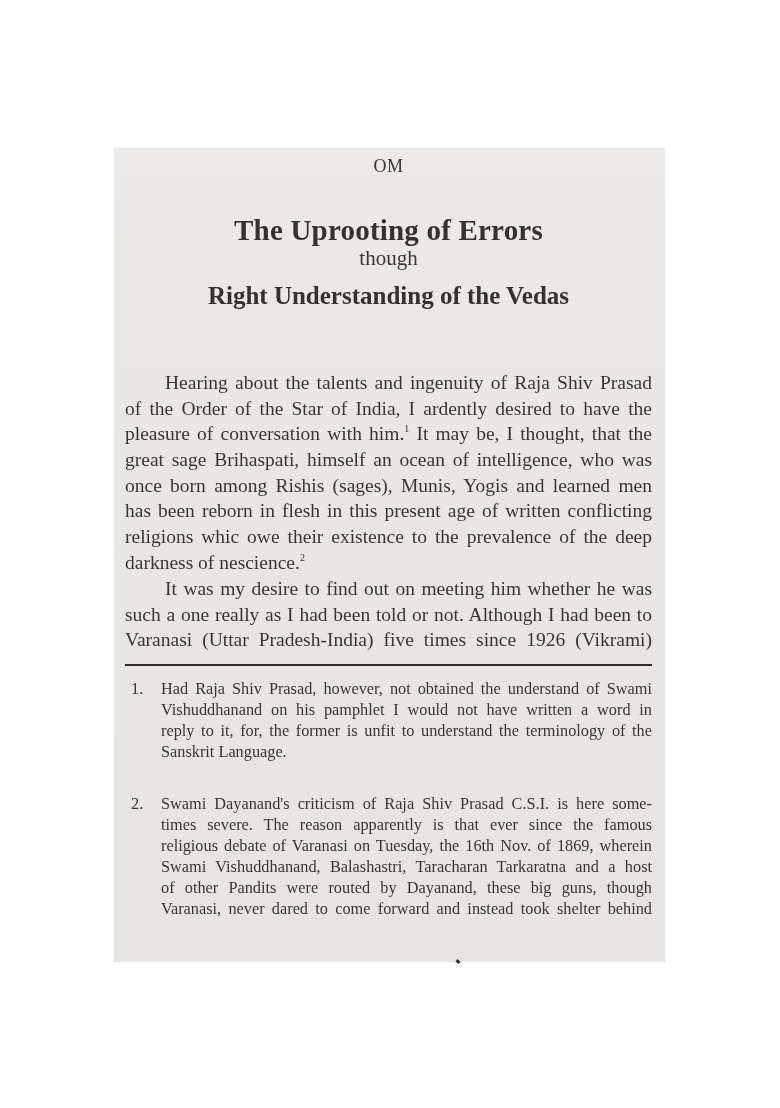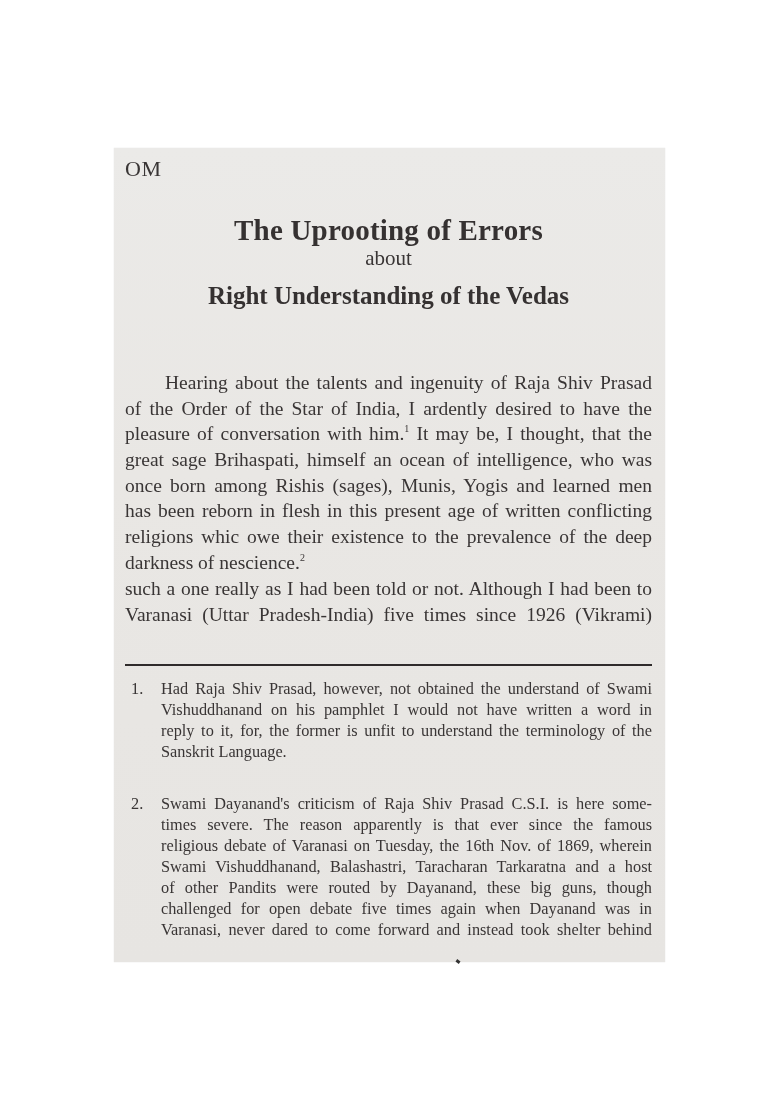--- a/index.html
+++ b/index.html
@@ -27,21 +27,22 @@
     .column {
       position: absolute;
       left: 11px;
       width: 527px;
     }
     .om {
       position: absolute;
       top: 8px;
       left: 0;
       width: 100%;
-      font-size: 22px;
+      text-align: center;
+      font-size: 18px;
       letter-spacing: 0.5px;
     }
     .title {
       position: absolute;
       top: 44px;
       left: 0;
       width: 100%;
       text-align: center;
       font-weight: bold;
       font-size: 29px;
@@ -143,35 +144,36 @@
     }
   </style>
 </head>
 <body>
 
 <div class="page">
   <div class="column">
 
     <div class="om">OM</div>
     <div class="title">The Uprooting of Errors</div>
-    <div class="about">about</div>
+    <div class="about">though</div>
     <div class="subtitle">Right Understanding of the Vedas</div>
 
     <div class="body-text para1">
       <span class="line indent">Hearing about the talents and ingenuity of Raja Shiv Prasad</span>
       <span class="line">of the Order of the Star of India, I ardently desired to have the</span>
       <span class="line"><span>pleasure of conversation with him.</span><sup class="fn">1</sup><span> It may be, I thought, that the</span></span>
       <span class="line">great sage Brihaspati, himself an ocean of intelligence, who was</span>
       <span class="line">once born among Rishis (sages), Munis, Yogis and learned men</span>
       <span class="line">has been reborn in flesh in this present age of written conflicting</span>
       <span class="line">religions whic owe their existence to the prevalence of the deep</span>
       <span class="line last"><span>darkness of nescience.</span><sup class="fn">2</sup></span>
     </div>
 
     <div class="body-text para2">
+      <span class="line indent">It was my desire to find out on meeting him whether he was</span>
       <span class="line">such a one really as I had been told or not. Although I had been to</span>
       <span class="line">Varanasi (Uttar Pradesh-India) five times since 1926 (Vikrami)</span>
     </div>
 
     <div class="rule"></div>
 
     <div class="footnote fn1">
       <span class="num">1.</span>
       <div class="text">
         <span class="line">Had Raja Shiv Prasad, however, not obtained the understand of Swami</span>
@@ -182,20 +184,19 @@
     </div>
 
     <div class="footnote fn2">
       <span class="num">2.</span>
       <div class="text">
         <span class="line">Swami Dayanand's criticism of Raja Shiv Prasad C.S.I. is here some-</span>
         <span class="line">times severe. The reason apparently is that ever since the famous</span>
         <span class="line">religious debate of Varanasi on Tuesday, the 16th Nov. of 1869, wherein</span>
         <span class="line">Swami Vishuddhanand, Balashastri, Taracharan Tarkaratna and a host</span>
         <span class="line">of other Pandits were routed by Dayanand, these big guns, though</span>
-        <span class="line">challenged for open debate five times again when Dayanand was in</span>
         <span class="line">Varanasi, never dared to come forward and instead took shelter behind</span>
       </div>
     </div>
 
     <div class="mark"></div>
   </div>
 </div>
 
 </body></html>

